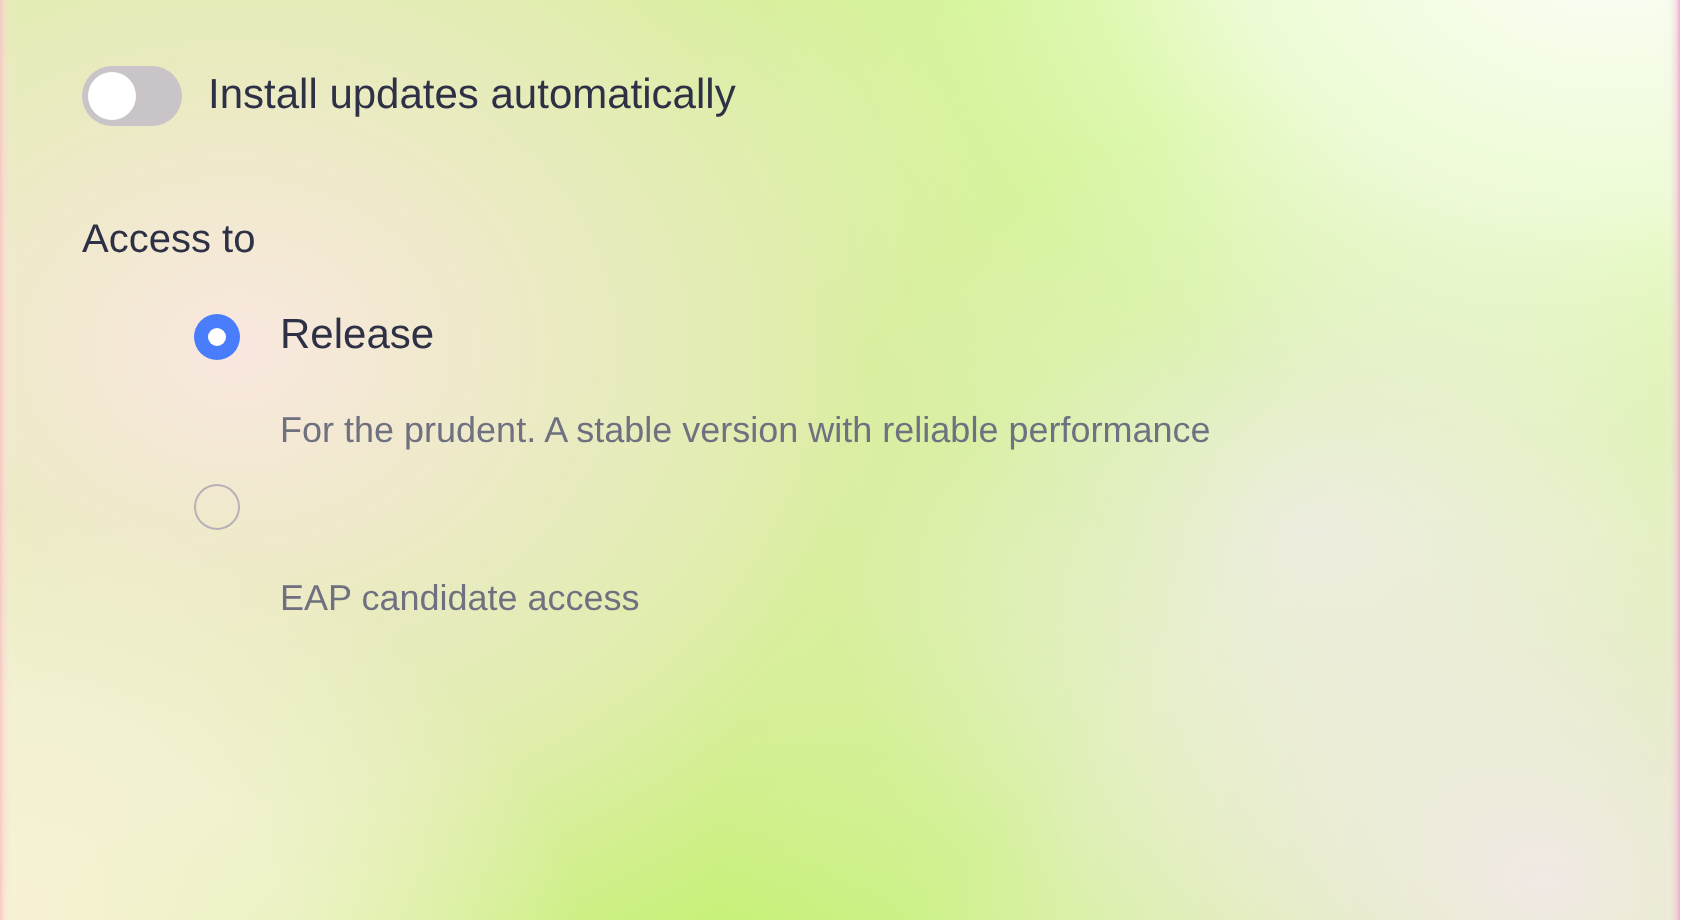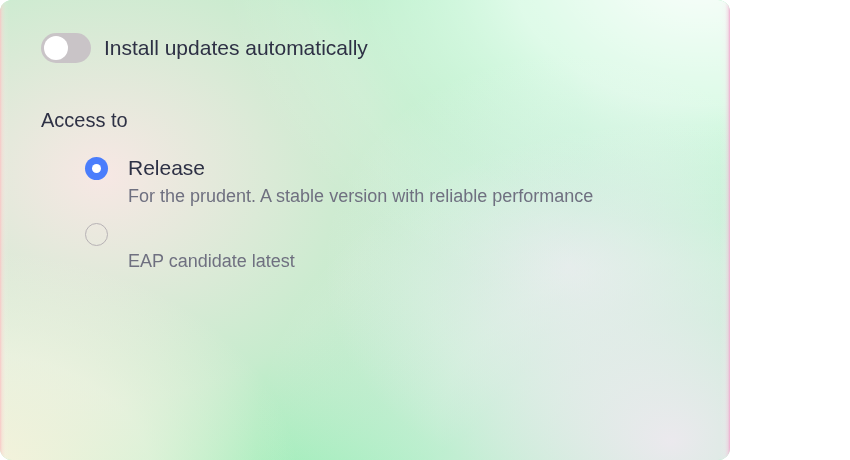--- a/index.html
+++ b/index.html
@@ -10,27 +10,26 @@
   body {
     width: 850px;
     height: 460px;
     overflow: hidden;
     font-family: "Liberation Sans", sans-serif;
     -webkit-font-smoothing: antialiased;
   }
 
   #app {
     position: relative;
-    width: 730px;
+    width: 840px;
     height: 460px;
     box-sizing: border-box;
     overflow: hidden;
     
-    background: #86efac;
-    border-radius: 12px;
+    background: #bef264;
   }
 
   
   .bg-layer {
     position: absolute;
     inset: 0;
     pointer-events: none;
   }
   .bg-white-tr {
     background: radial-gradient(ellipse 560px 420px at 96% -8%,
@@ -132,20 +131,21 @@
   
   .radio-group {
     position: absolute;
     left: 0;
     top: 155px;
     width: 850px;
   }
   .radio-option {
     position: relative;
     margin-bottom: 14px;
+    padding-left: 12px;
   }
   .radio-head {
     display: flex;
     align-items: center;
     cursor: pointer;
   }
   .radio-mark {
     position: relative;
     margin-left: 85px;
     width: 23px;
@@ -173,21 +173,21 @@
     background: #ffffff;
   }
   .radio-label {
     margin-left: 20px;
     font-size: 21px;
     line-height: 26px;
     color: #2e3145;
     white-space: nowrap;
   }
   .radio-desc {
-    margin: 3px 0 0 128px;
+    margin: 22px 0 0 128px;
     font-size: 18px;
     line-height: 25px;
     color: #6f7080;
     max-width: 672px;
   }
 </style>
 </head>
 <body>
 
 <div id="app">
@@ -219,18 +219,18 @@
           <div class="radio-label">Release</div>
         </div>
         <div class="radio-desc">For the prudent. A stable version with reliable performance</div>
       </div>
 
 
       <div class="radio-option">
         <div class="radio-head">
           <div class="radio-mark"></div>
         </div>
-        <div class="radio-desc">EAP candidate latest</div>
+        <div class="radio-desc">EAP candidate access</div>
       </div>
 
     </div>
   </div>
 </div>
 
 </body></html>

